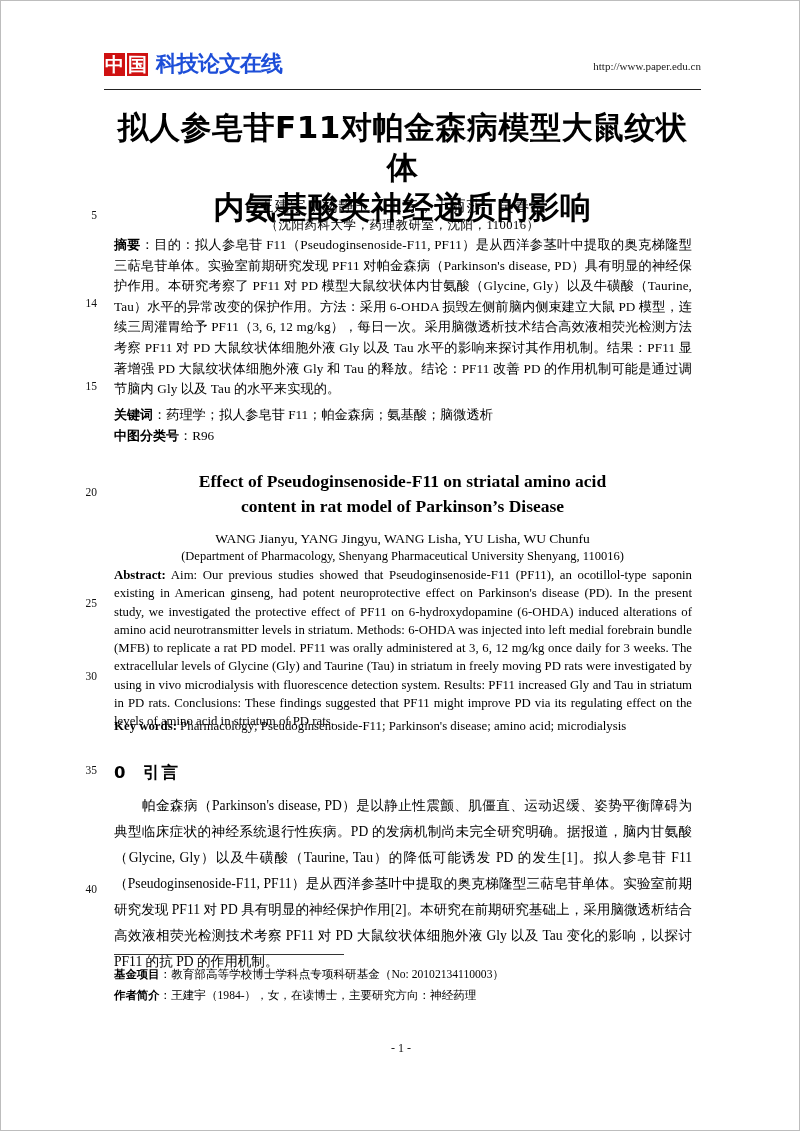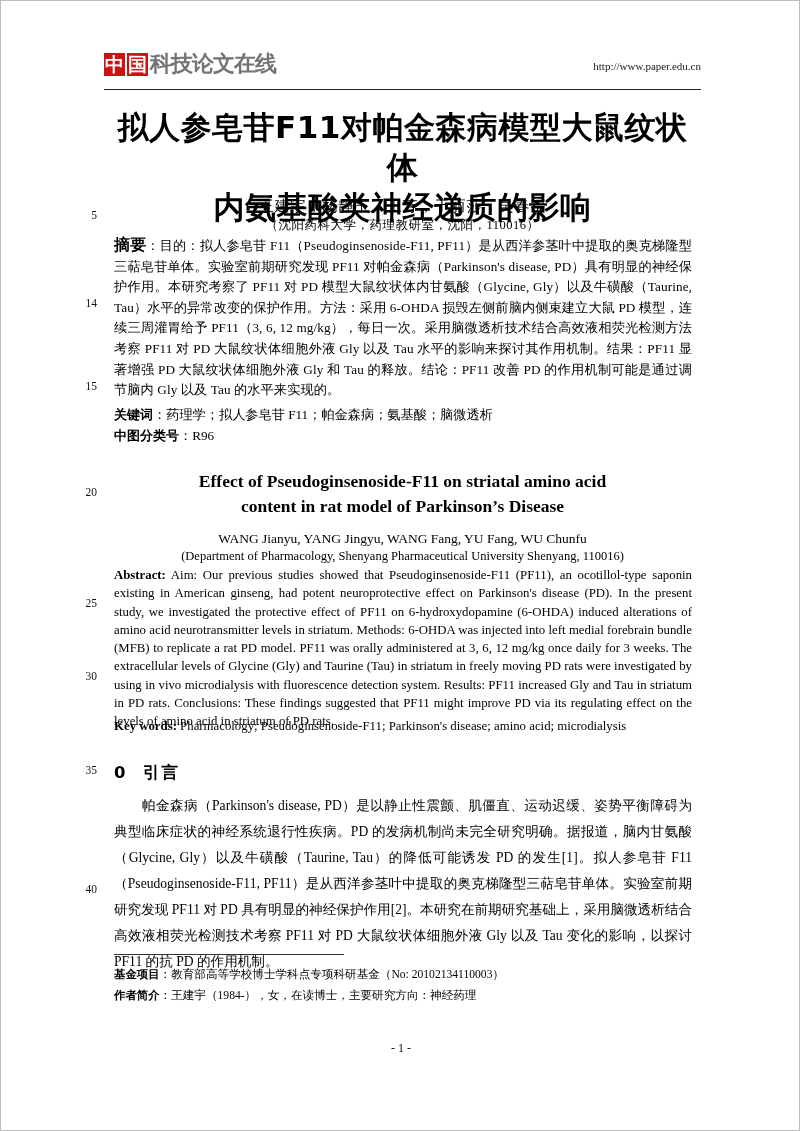--- a/index.html
+++ b/index.html
@@ -44,27 +44,27 @@
     line-height: 23px;
     height: 23px;
     padding: 0 1px;
     letter-spacing: 0px;
   }
   .logo-box2 {
     margin-left: 2px;
   }
   .logo-text {
     display: inline-block;
-    margin-left: 2px;
+    margin-left: 8px;
     font-family: "DejaVu Sans", sans-serif;
     font-weight: bold;
     font-size: 22px;
     line-height: 24px;
     letter-spacing: -1px;
-    color: #737373;
+    color: #1d4ed8;
   }
   .masthead-url {
     position: absolute;
     right: 0;
     top: 9px;
     font-family: "Liberation Serif", serif;
     font-size: 11px;
     color: #1a1a1a;
   }
   .masthead-rule {
@@ -113,21 +113,21 @@
     position: absolute;
     left: 113px;
     top: 234px;
     width: 578px;
     font-size: 13.2px;
     line-height: 20.6px;
     text-align: justify;
     text-indent: 0;
     letter-spacing: 0.1px;
   }
-  .cn-abstract b { font-family: "DejaVu Sans", sans-serif; font-size: 16px; }
+  .cn-abstract b { font-family: "DejaVu Sans", sans-serif; font-size: 13px; }
   .cn-keywords {
     position: absolute;
     left: 113px;
     top: 403px;
     width: 578px;
     font-size: 13.2px;
     line-height: 21px;
   }
   .cn-keywords b, .cn-clc b { font-family: "DejaVu Sans", sans-serif; font-size: 13px; }
   .cn-clc {
@@ -273,21 +273,21 @@
     <b>关键词</b><span>：药理学；拟人参皂苷 F11；帕金森病；氨基酸；脑微透析</span>
   </div>
   <div class="cn-clc">
     <b>中图分类号</b><span>：R96</span>
   </div>
 
   <div class="en-title">
     <div>Effect of Pseudoginsenoside-F11 on striatal amino acid</div>
     <div>content in rat model of Parkinson’s Disease</div>
   </div>
-  <div class="en-authors">WANG Jianyu, YANG Jingyu, WANG Fang, YU Fang, WU Chunfu</div>
+  <div class="en-authors">WANG Jianyu, YANG Jingyu, WANG Lisha, YU Lisha, WU Chunfu</div>
   <div class="en-affil">(Department of Pharmacology, Shenyang Pharmaceutical University Shenyang, 110016)</div>
 
   <div class="en-abstract">
     <b>Abstract:</b><span> Aim: Our previous studies showed that Pseudoginsenoside-F11 (PF11), an ocotillol-type saponin existing in American ginseng, had potent neuroprotective effect on Parkinson's disease (PD). In the present study, we investigated the protective effect of PF11 on 6-hydroxydopamine (6-OHDA) induced alterations of amino acid neurotransmitter levels in striatum. Methods: 6-OHDA was injected into left medial forebrain bundle (MFB) to replicate a rat PD model. PF11 was orally administered at 3, 6, 12 mg/kg once daily for 3 weeks. The extracellular levels of Glycine (Gly) and Taurine (Tau) in striatum in freely moving PD rats were investigated by using in vivo microdialysis with fluorescence detection system. Results: PF11 increased Gly and Tau in striatum in PD rats. Conclusions: These findings suggested that PF11 might improve PD via its regulating effect on the levels of amino acid in striatum of PD rats.</span>
   </div>
   <div class="en-keywords">
     <b>Key words:</b><span> Pharmacology; Pseudoginsenoside-F11; Parkinson's disease; amino acid; microdialysis</span>
   </div>
 
   <div class="sec-head">

